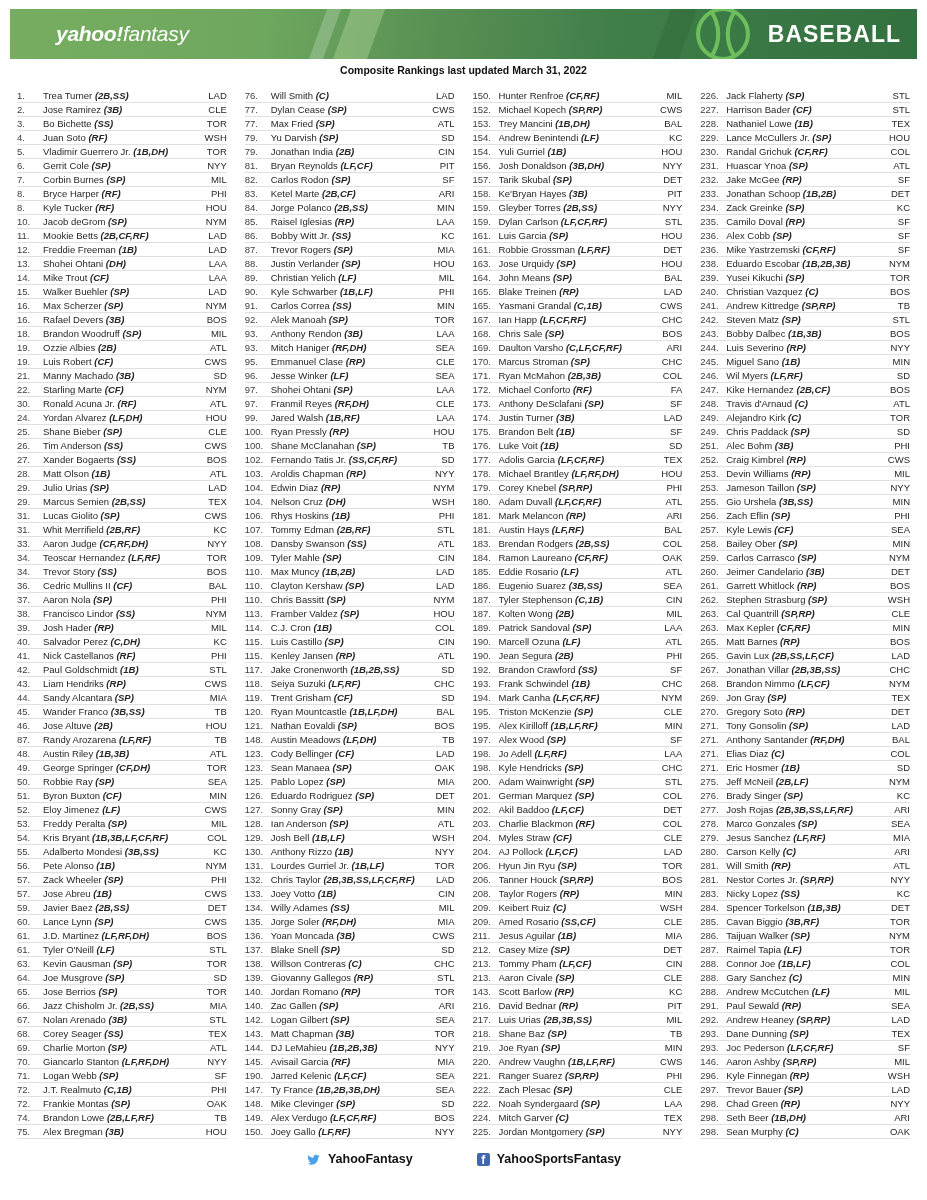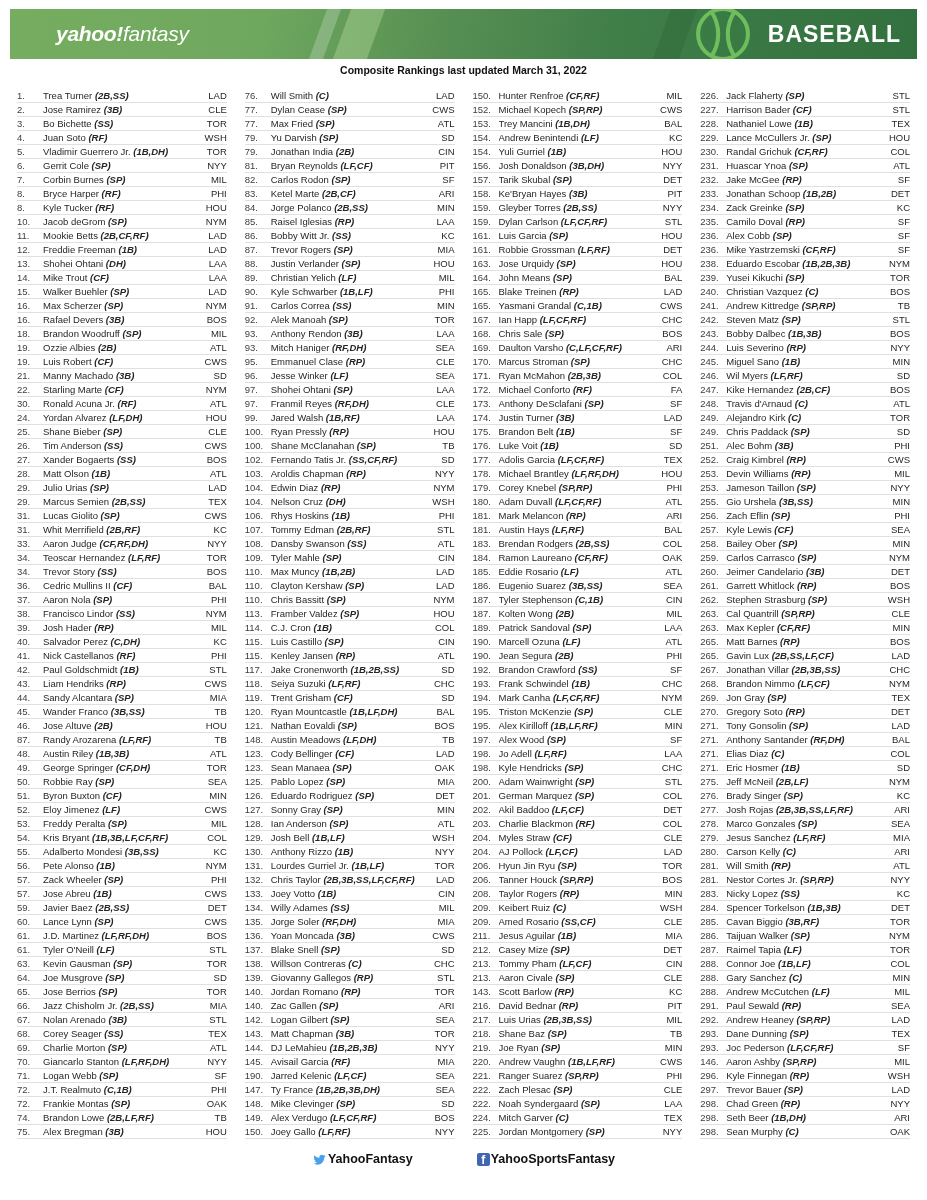--- a/index.html
+++ b/index.html
@@ -30,21 +30,21 @@
   .rank-column{min-width:0;}
   .row{display:flex;align-items:center;box-sizing:border-box;height:14px;border-bottom:1px solid #e0e0e0;
     font-size:9.5px;line-height:13px;white-space:nowrap;}
   .r-rank{width:26px;flex:0 0 auto;color:#3d3d3d;}
   .r-name{flex:1 1 auto;min-width:0;overflow:hidden;color:#262626;}
   .r-pos{font-weight:bold;font-style:italic;color:#262626;}
   .r-team{width:36px;flex:0 0 auto;text-align:right;color:#262626;}
 
   
   .footer{margin-top:13px;display:flex;justify-content:center;align-items:center;gap:64px;}
-  .social{display:flex;align-items:center;gap:1px;font-size:12.5px;font-weight:700;color:#111;}
+  .social{display:flex;align-items:center;gap:7px;font-size:12.5px;font-weight:700;color:#111;}
   .tw-icon{width:15px;height:13px;display:inline-block;}
   .fb-icon{width:13px;height:13px;border-radius:2px;background:#4267b2;color:#fff;display:inline-flex;
     align-items:flex-end;justify-content:center;font-weight:700;font-size:12px;line-height:12px;overflow:hidden;}
 </style>
 </head>
 <body>
 
 <div class="page">
 
   <header class="banner">

